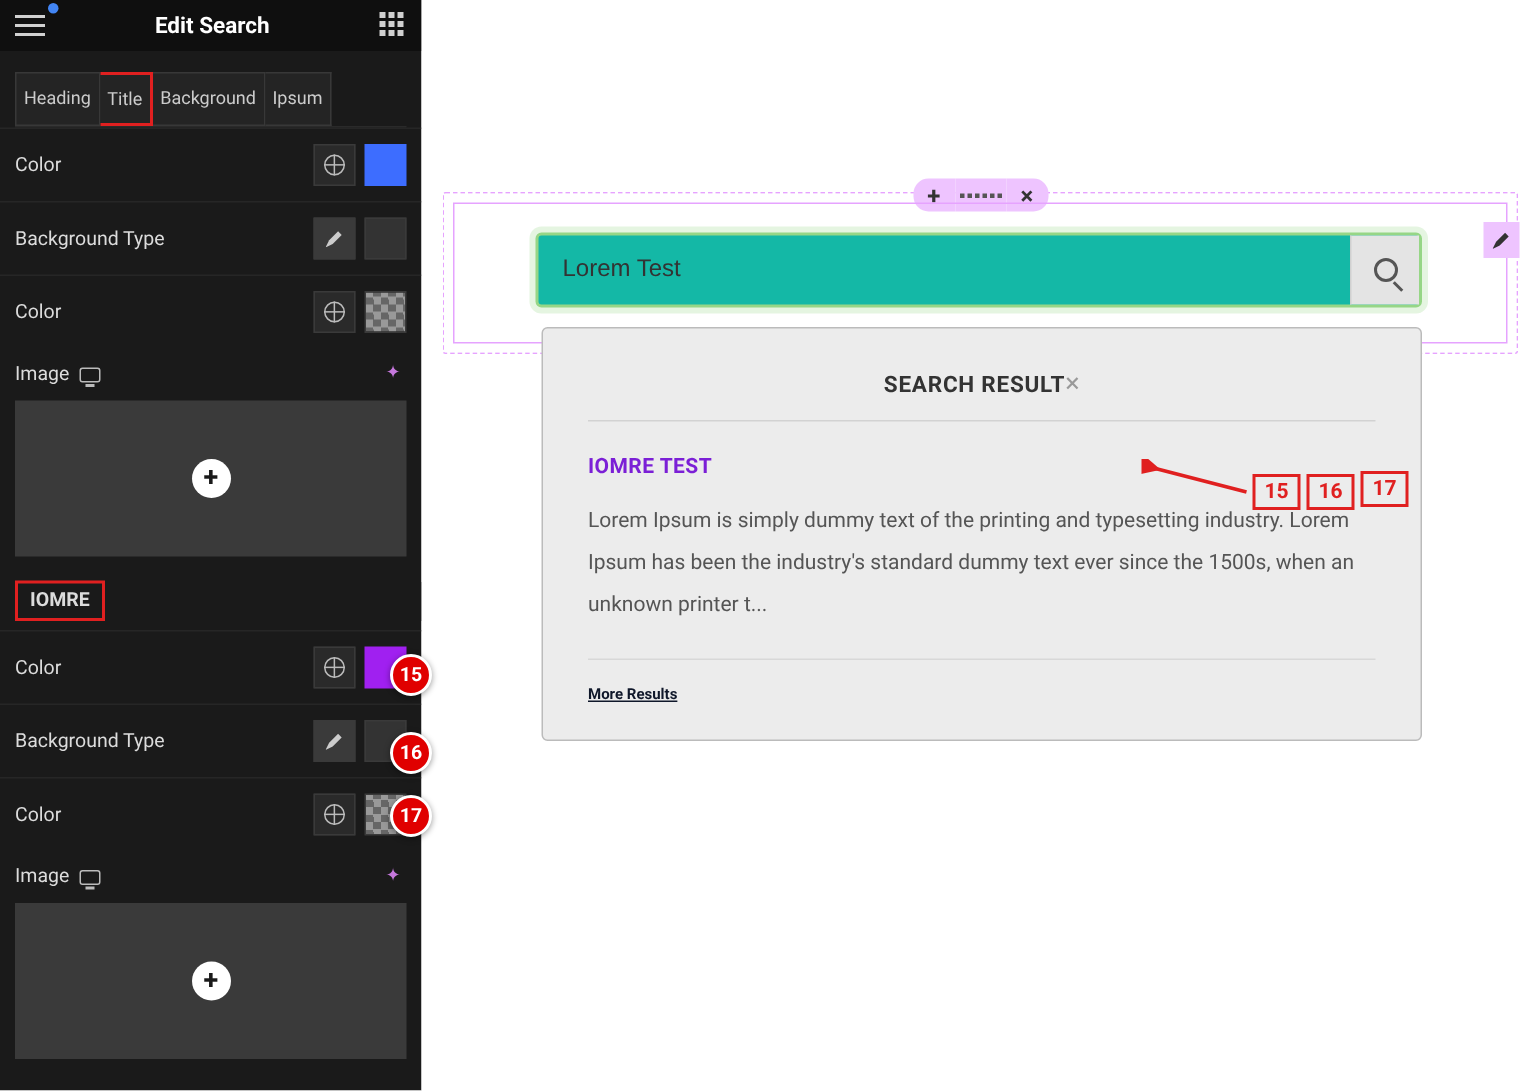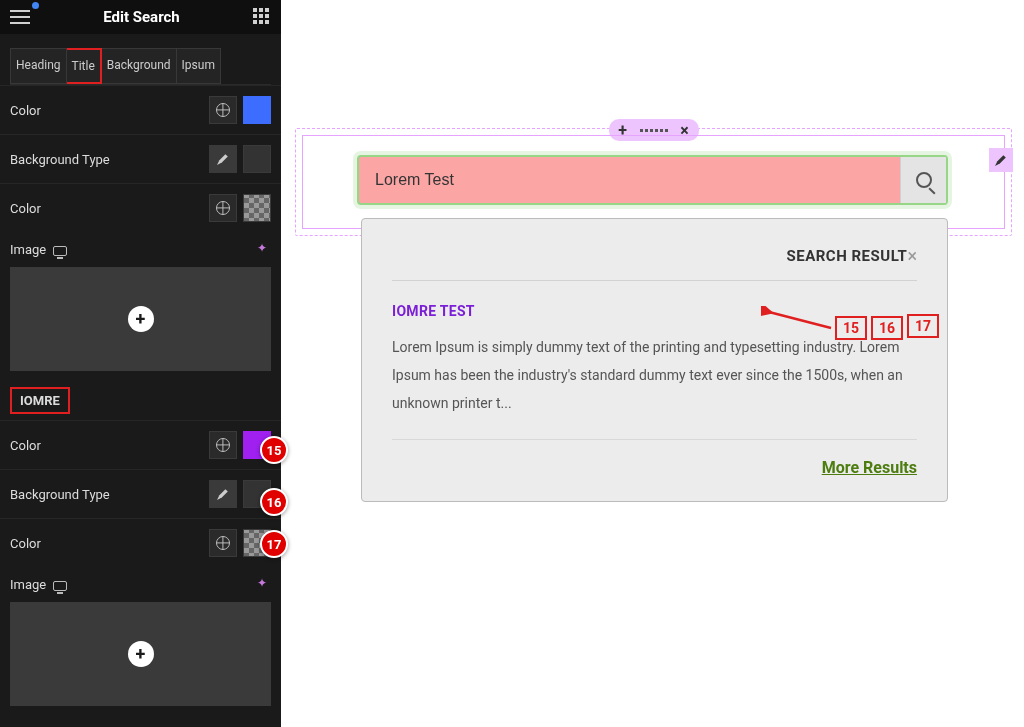--- a/index.html
+++ b/index.html
@@ -45,34 +45,34 @@
   
   .canvas { position:absolute; left:281px; top:0; right:0; bottom:0; background:#fff;}
   .widget-frame { position:absolute; left:14px; top:128px; right:12px; height:108px; border:1.5px dashed #e6a3ff; border-radius:2px; }
   .inner-frame { position:absolute; left:6px; top:6px; right:6px; bottom:6px; border:1.5px solid #e6a3ff;}
   .handle-bar { position:absolute; left:50%; top:-10px; transform:translateX(-50%); width:90px; height:22px; display:flex;}
   .hb-add{ flex:0 0 28px; background:#eec4ff; display:flex;align-items:center;justify-content:center;color:#333;font-weight:700;cursor:pointer; border-radius:10px 0 0 10px;}
   .hb-drag{ flex:0 0 34px; background:#eec4ff; display:flex;align-items:center;justify-content:center;gap:2px;cursor:grab;}
   .hb-drag span{width:3px;height:3px;background:#555;}
   .hb-close{ flex:0 0 28px; background:#eec4ff; display:flex;align-items:center;justify-content:center;color:#333;font-weight:700;cursor:pointer;border-radius:0 10px 10px 0;}
   .edit-chip { position:absolute; right:-2px; top:19px; width:24px; height:24px; background:#eec4ff; display:flex;align-items:center;justify-content:center;cursor:pointer;}
-  .searchbox { position:absolute; left:76px; top:155px; right:76px; height:50px; background:#fca5a5; border:2px solid #96d686; border-radius:4px; display:flex; box-shadow:0 0 0 4px rgba(150,214,134,.25);}
+  .searchbox { position:absolute; left:76px; top:155px; right:76px; height:50px; background:#14b8a6; border:2px solid #96d686; border-radius:4px; display:flex; box-shadow:0 0 0 4px rgba(150,214,134,.25);}
   .searchbox input { flex:1; border:none; background:transparent; padding:0 16px; font-size:16px; color:#333; outline:none;}
   .searchbox .sbtn { width:46px; background:#e4e4e4; display:flex;align-items:center;justify-content:center;border-left:1px solid #d0d0d0;cursor:pointer;}
   .mag { width:16px;height:16px;border:2px solid #555;border-radius:50%; position:relative;}
   .mag::after{content:'';position:absolute;right:-6px;bottom:-6px;width:8px;height:2px;background:#555;transform:rotate(45deg);}
 
   .results-panel { position:absolute; left:80px; top:218px; right:76px; background:#ececec; border:1px solid #bbb; border-radius:4px; padding:26px 30px 24px 30px; }
-  .rp-head { display:flex; justify-content:flex-end; align-items:center; border-bottom:1px solid #d2d2d2; padding-bottom:14px;}
+  .rp-head { display:flex; justify-content:center; align-items:center; border-bottom:1px solid #d2d2d2; padding-bottom:14px;}
   .rp-title { font-weight:700; color:#333; font-size:15px; letter-spacing:.5px;}
   .rp-close { color:#999; font-size:18px; cursor:pointer;}
   .rp-item { padding:22px 0; border-bottom:1px solid #d8d8d8;}
   .rp-item h3 { color:#7b1fd6; font-weight:700; font-size:14px; letter-spacing:.3px; margin-bottom:14px;}
   .rp-item p { color:#555; font-size:14px; line-height:2.0;}
-  .rp-more { padding-top:18px; font-weight:700; color:#4d7c0f; text-decoration:underline; cursor:pointer; font-size:16px;text-align:right;}
+  .rp-more { padding-top:18px; font-weight:700; color:#0f172a; text-decoration:underline; cursor:pointer; font-size:10px;}
 
   
   .arrow-svg { position:absolute; left:480px; top:306px; pointer-events:none;}
   .num-box { position:absolute; border:2px solid #e02020; color:#e02020; font-weight:700; font-size:14px; padding:2px 6px; pointer-events:none; background:transparent;}
   .num-circle { position:absolute; width:28px; height:28px; border-radius:50%; background:#e00000; border:2px solid #fff; box-shadow:0 1px 4px rgba(0,0,0,.4); color:#fff; font-weight:700; font-size:13px; display:flex;align-items:center;justify-content:center; pointer-events:none;}
 </style>
 </head>
 <body>
 
 <div class="sidebar">

